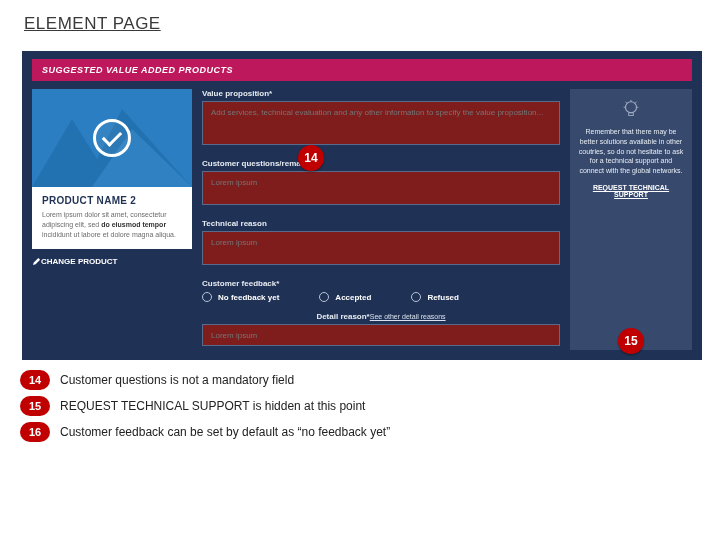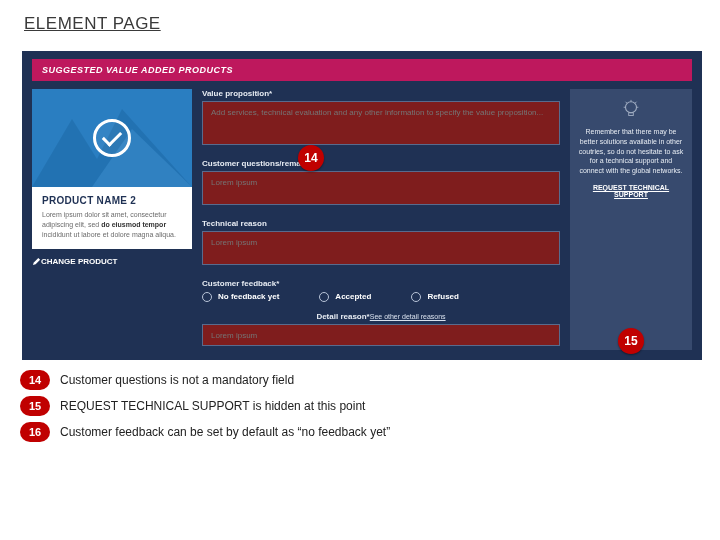--- a/index.html
+++ b/index.html
@@ -22,21 +22,21 @@
   .form-col { flex:1; }
   .field-label { color:#e7ecf3; font-size:8px; font-weight:bold; margin-bottom:3px; }
   .field-label.row { display:flex; justify-content:center; align-items:baseline; }
   .see-other { color:#d9e1ee; font-size:7px; text-decoration:underline; font-weight:normal; }
   .textbox { width:100%; background:#7f1d1d; border:1px solid #586b8d; color:#98a8c3; font-size:8px; padding:6px 8px; font-family:inherit; resize:none; }
   .textbox.tall { height:44px; }
   .textbox.med { height:34px; }
   .textbox.short { height:22px; }
   .form-group { margin-bottom:10px; position:relative; }
   .radio-row { display:flex; gap:40px; margin-top:4px; }
-  .radio-opt { display:flex; gap:6px; color:#fff; font-size:8px; font-weight:bold; }
+  .radio-opt { display:flex; align-items:center; gap:6px; color:#fff; font-size:8px; font-weight:bold; }
   .radio { width:10px; height:10px; border:1.5px solid #b8c4d8; border-radius:50%; }
   .sidebar { width:122px; background:#374a6e; padding:10px 8px 14px; color:#e7ecf3; font-size:7px; text-align:center; display:flex; flex-direction:column; align-items:center; position:relative; }
   .bulb { width:22px; height:22px; margin-bottom:6px; opacity:0.7; }
   .sidebar-text { line-height:1.4; margin-bottom:8px; }
   .req-link { color:#fff; font-size:7px; font-weight:bold; text-decoration:underline; }
   .callout { position:absolute; width:26px; height:26px; border-radius:13px; background:#c00000; color:#fff; font-size:12px; font-weight:bold; display:flex; align-items:center; justify-content:center; box-shadow:0 1px 2px rgba(0,0,0,0.4); z-index:5; }
   .notes { margin:10px 0 0 20px; }
   .note-row { display:flex; align-items:center; gap:10px; margin-bottom:6px; }
   .note-badge { width:30px; height:20px; border-radius:10px; background:#c00000; color:#fff; font-size:11px; font-weight:bold; display:flex; align-items:center; justify-content:center; flex-shrink:0; }
   .note-text { font-size:12px; color:#222; }

